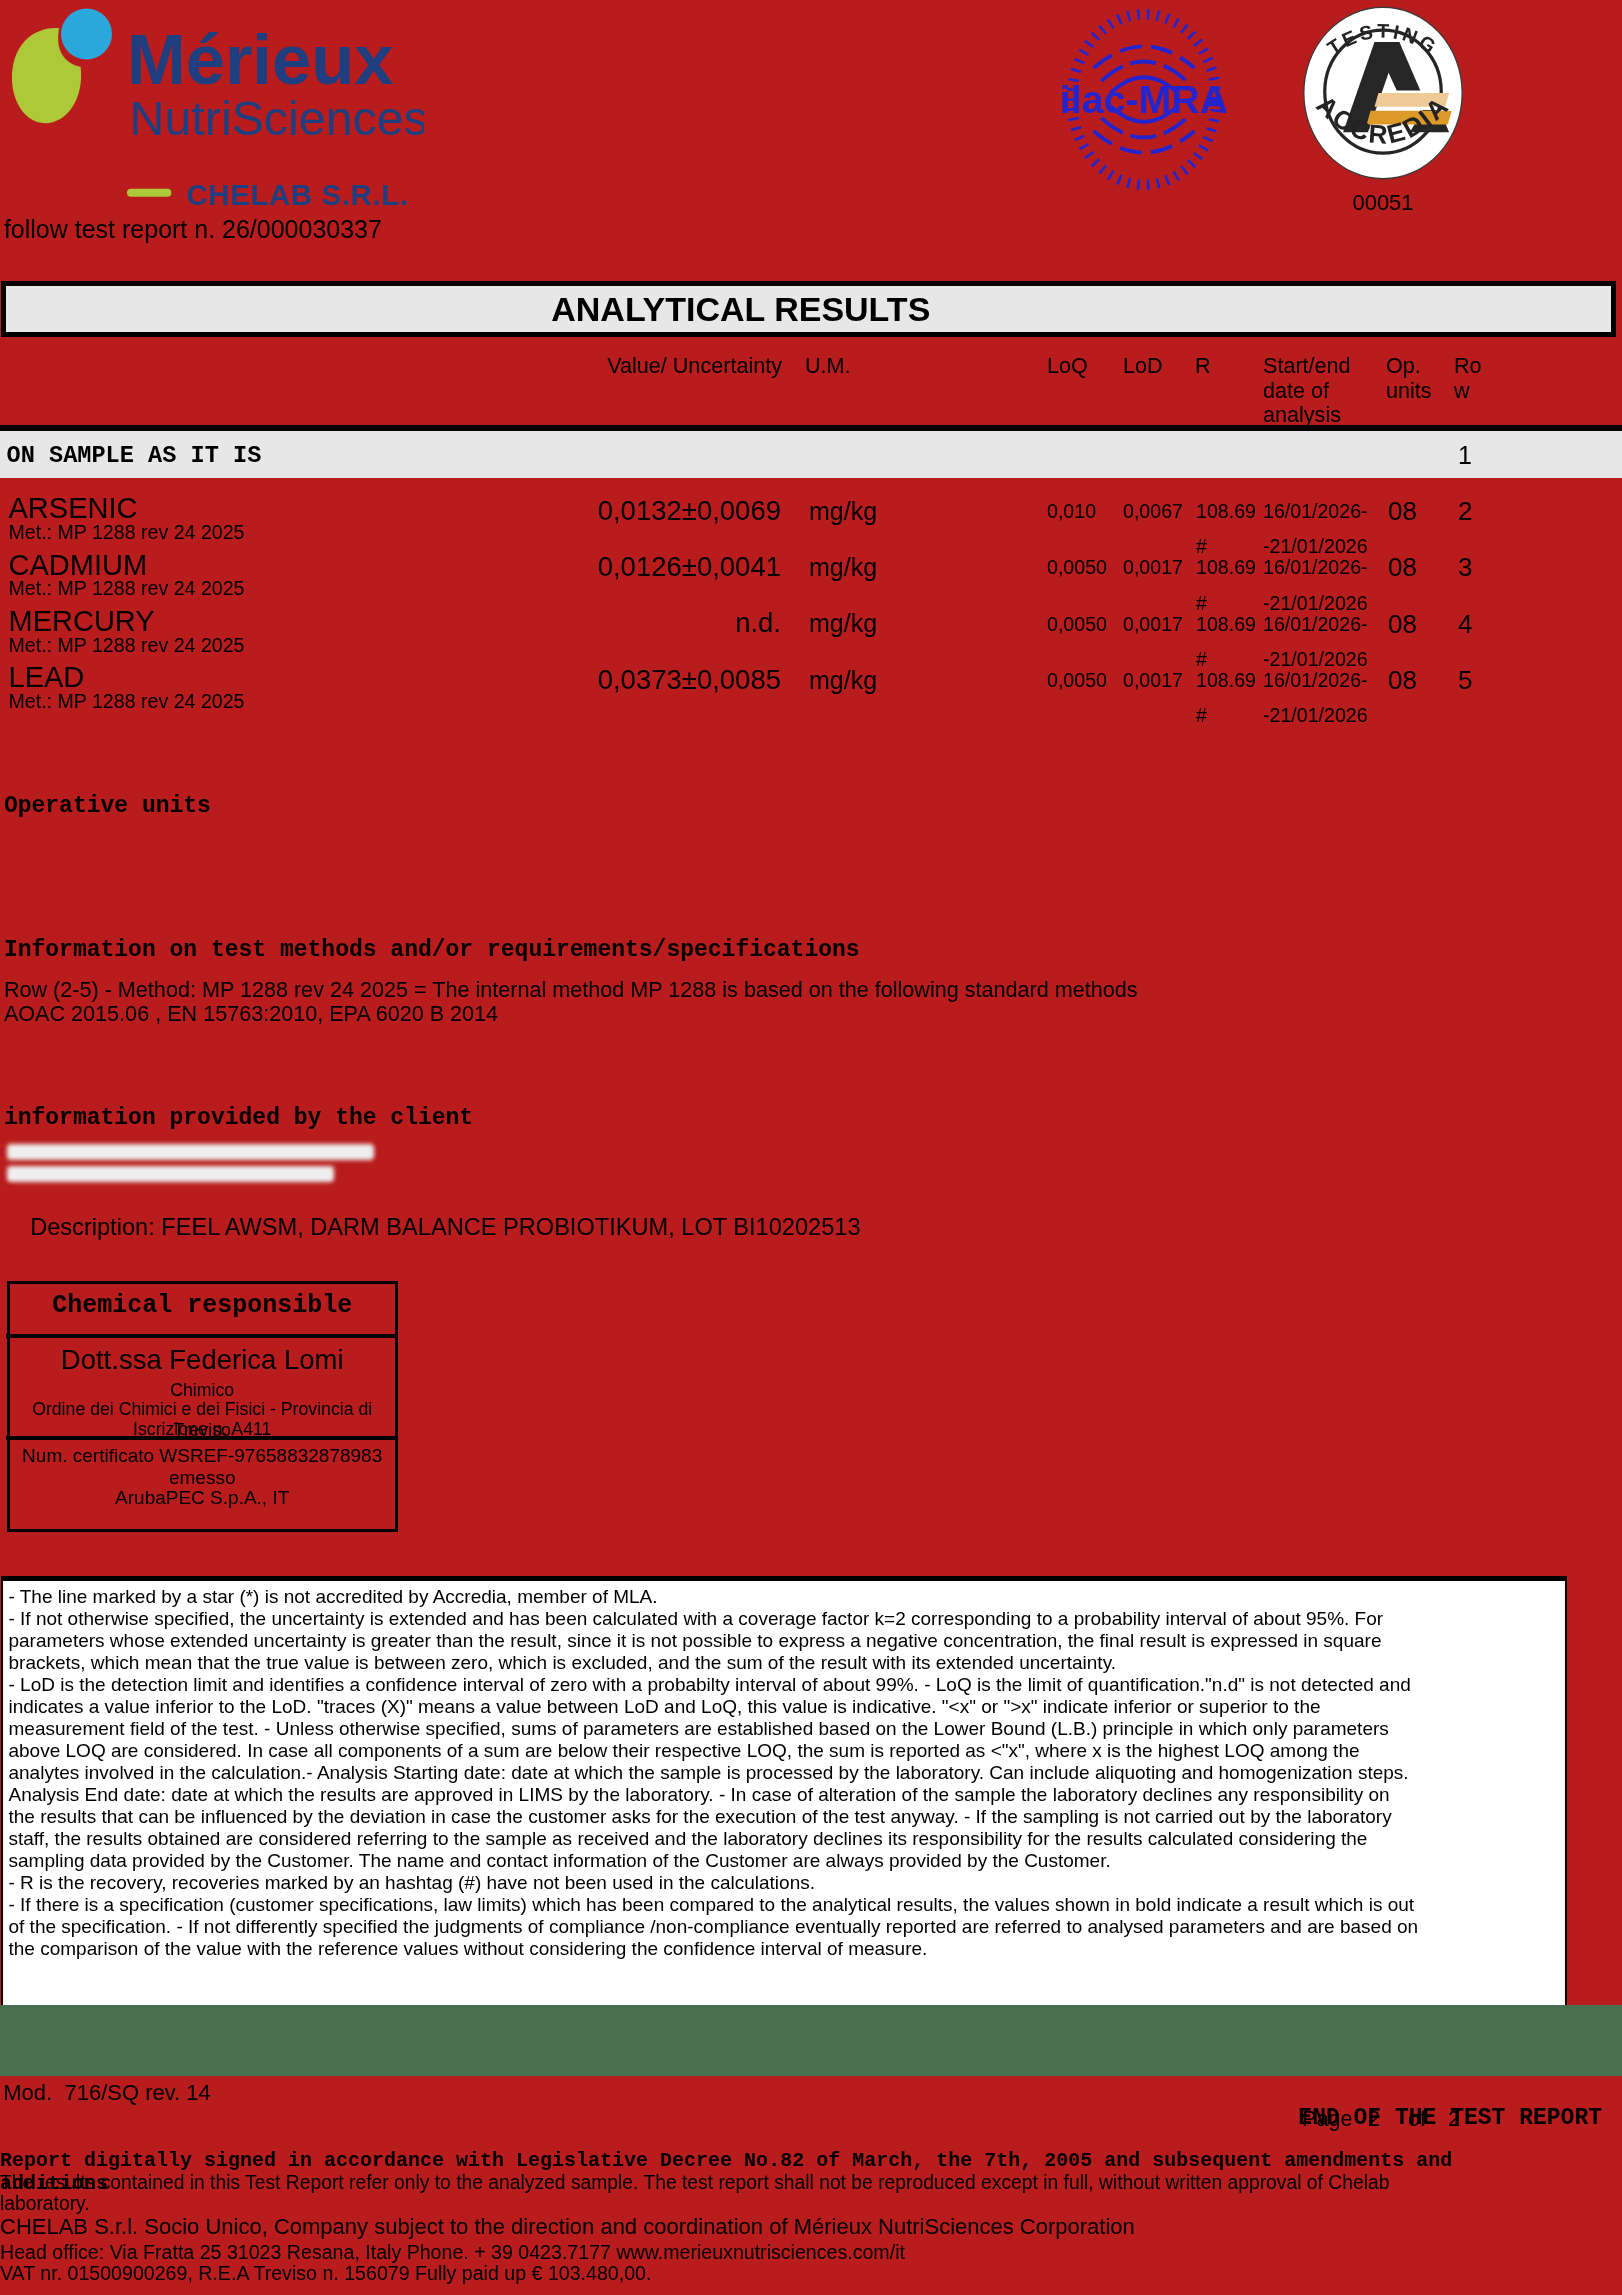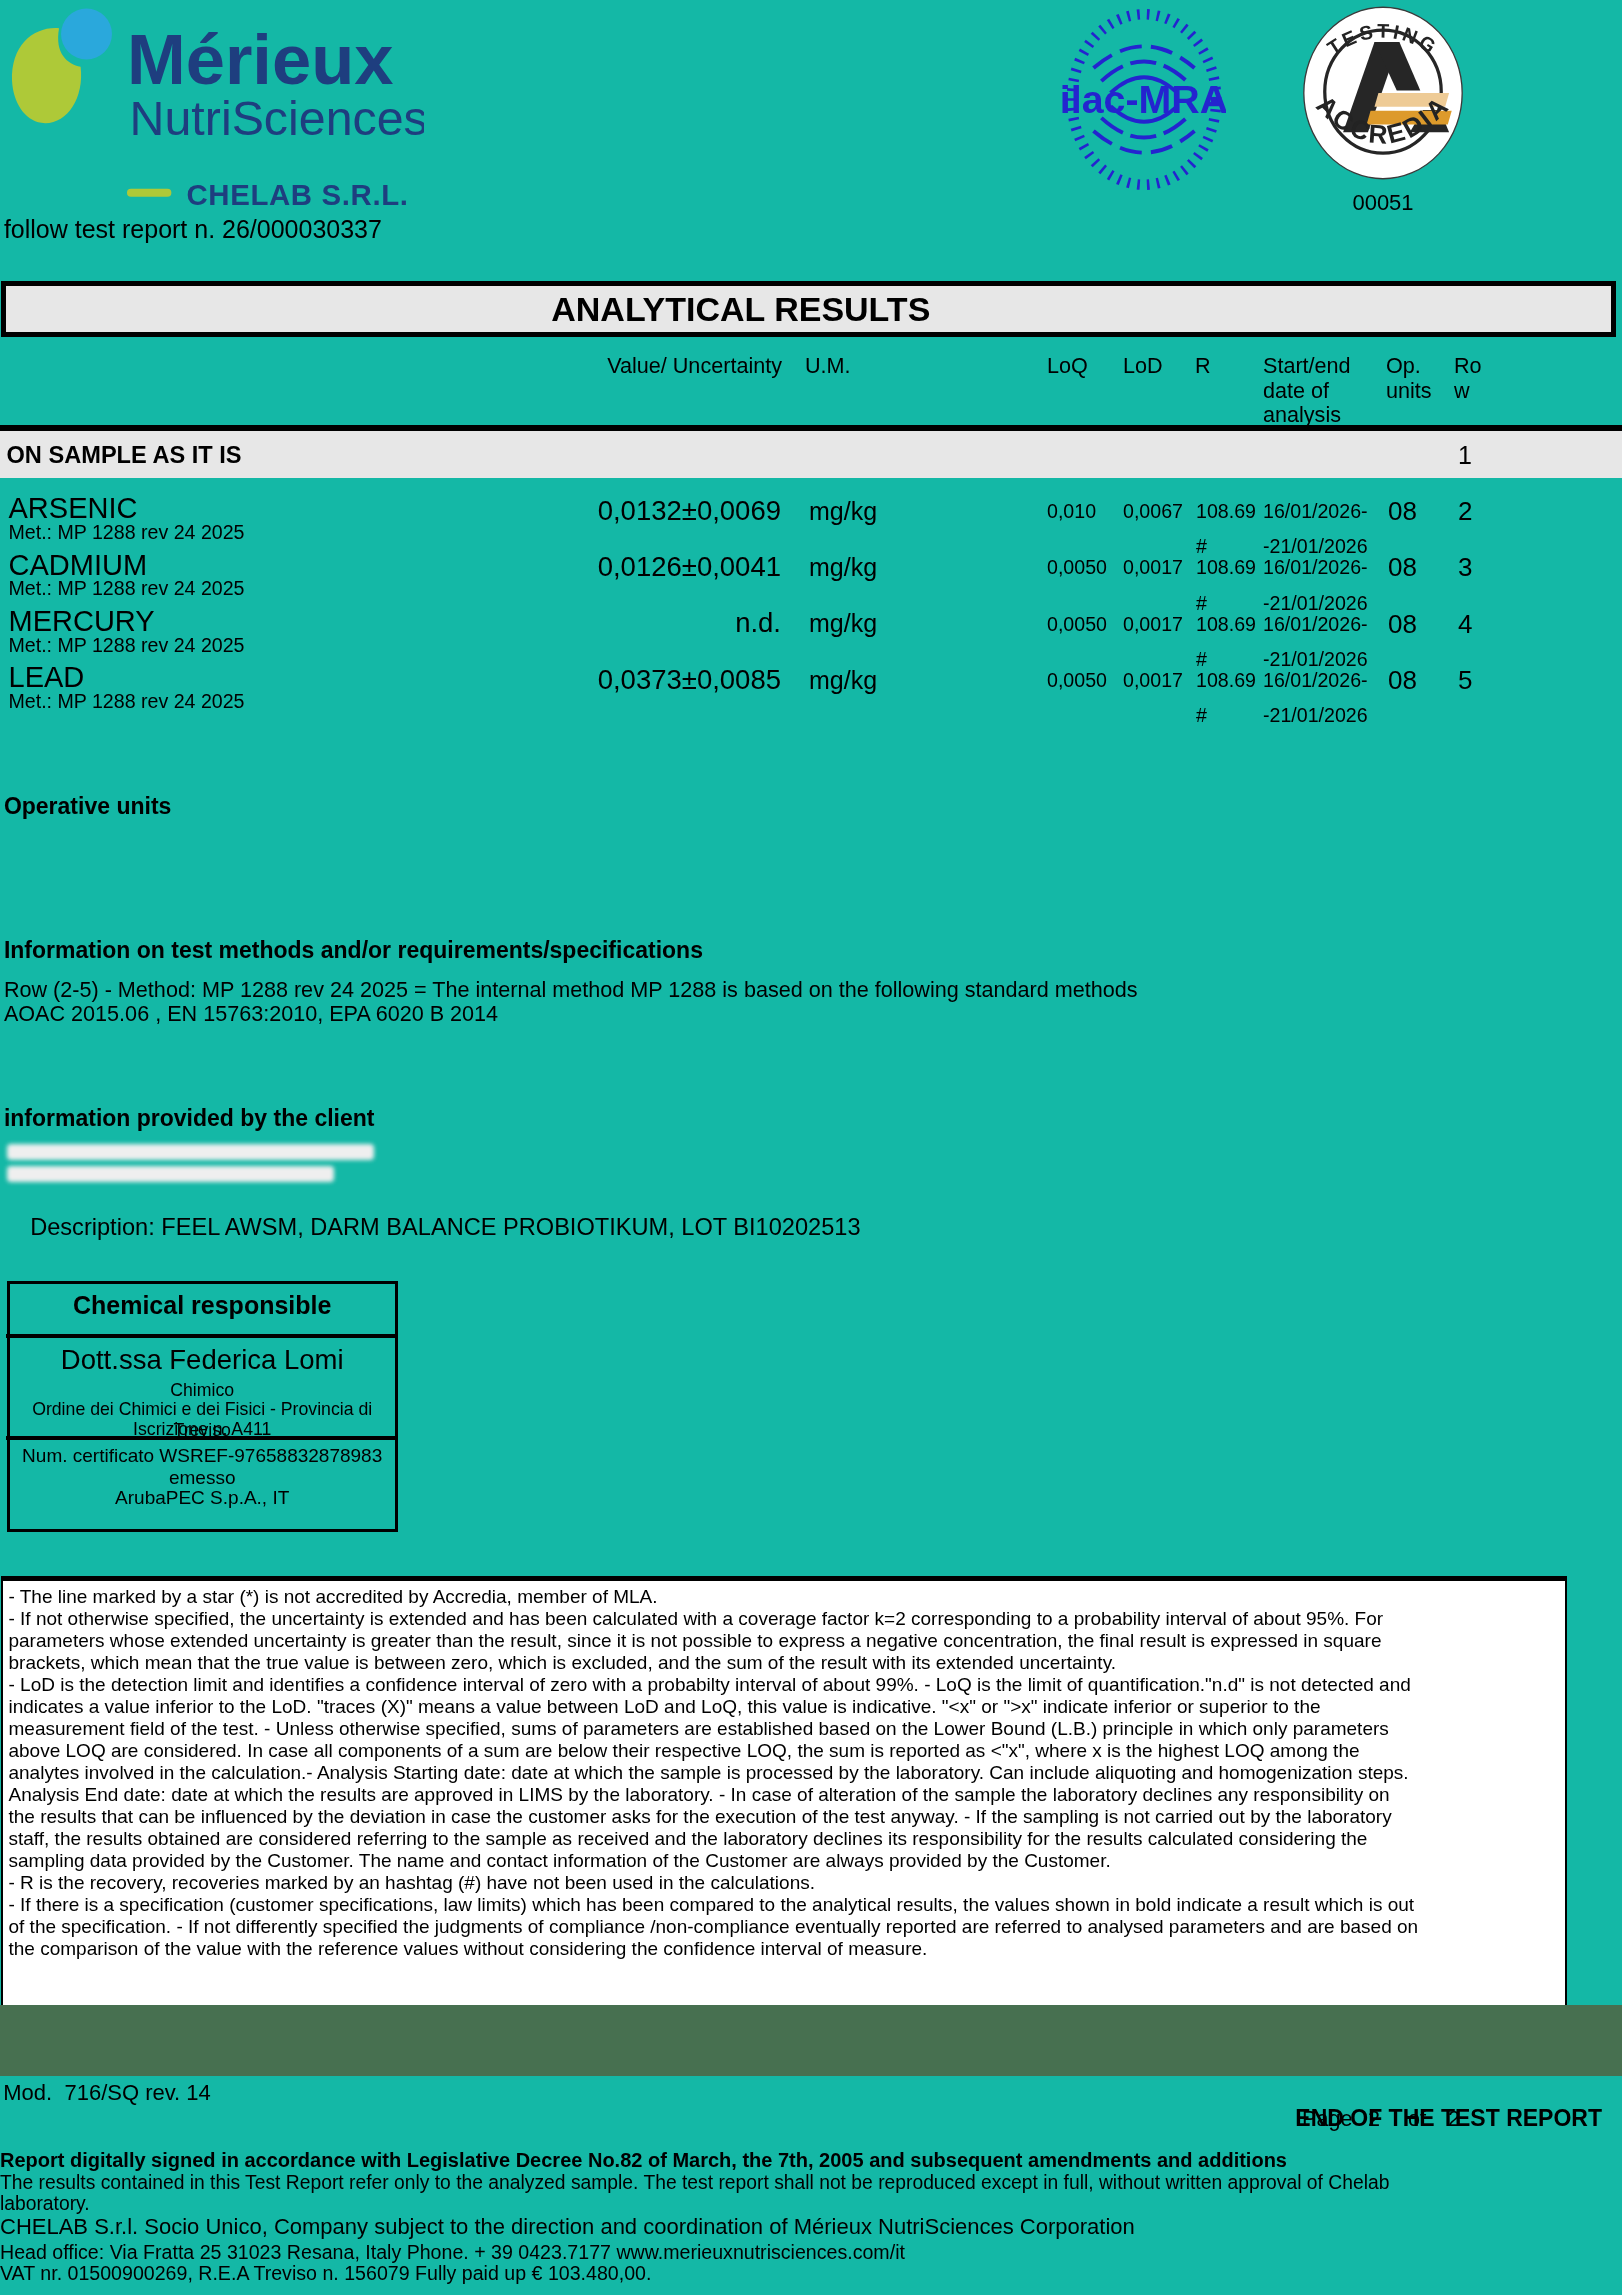--- a/index.html
+++ b/index.html
@@ -1,21 +1,21 @@
 <!DOCTYPE html>
 <html style="font-size:10.5px"><head>
 <meta charset="utf-8">
 <style>
   html,body{margin:0;padding:0;background:#888;}
-  .page{position:relative;width:1623px;height:2295px;background:#14b8a6;
+  .page{position:relative;width:1623px;height:2295px;background:#b91c1c;
         font-family:"Liberation Sans",sans-serif;color:#000;overflow:hidden;margin:0 auto;}
   .t{position:absolute;white-space:pre;}
   .c{text-align:center;}
   .r{text-align:right;}
-  .b{font-weight:bold;}
+  .b{font-weight:bold;font-family:Liberation Mono, monospace;}
   .hdrcell{font-size:21.6px;}
   .small{font-size:19.6px;}
   .name{font-size:29px;}
   .met{font-size:19.6px;}
   .val{font-size:27.5px;}
   .um{font-size:25px;}
   .opn{font-size:26px;}
   .title-box{position:absolute;left:1.3px;top:281px;width:1615px;height:56px;background:#e7e7e7;
              border:5.2px solid #000;box-sizing:border-box;}
   .title-inner{position:absolute;left:0;top:0;width:1469px;height:36px;line-height:46px;

